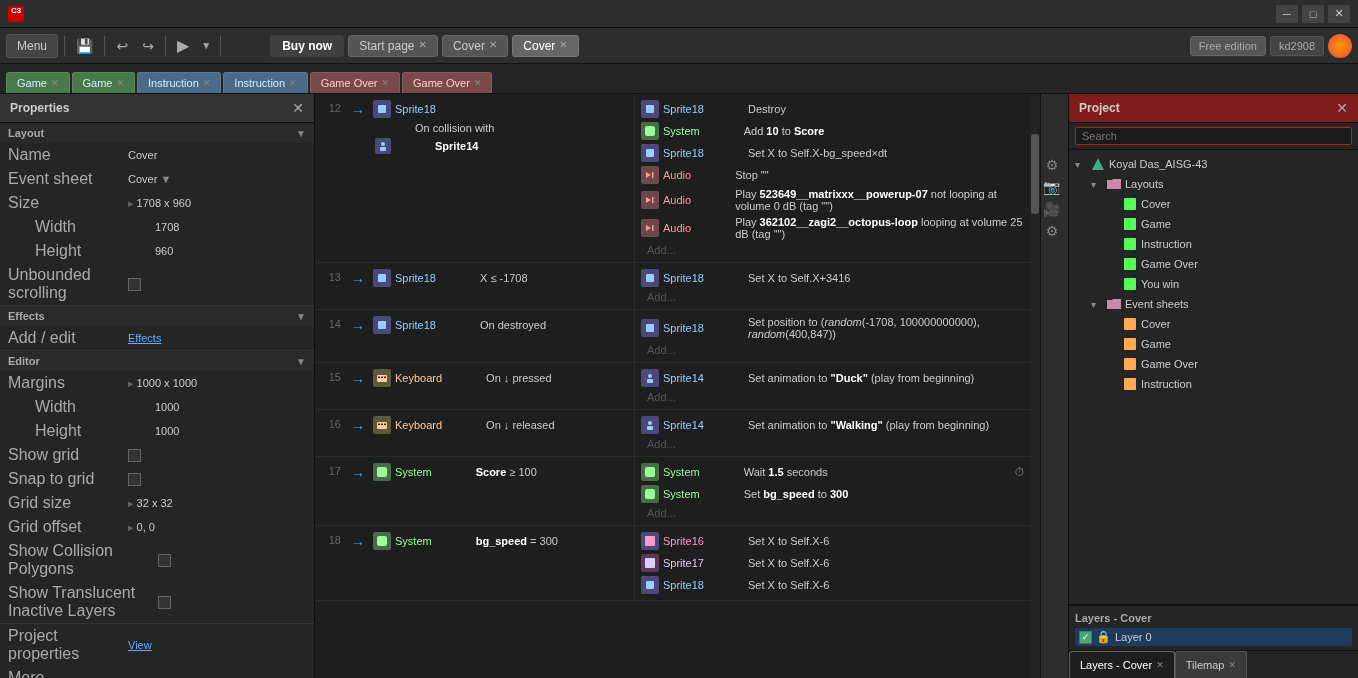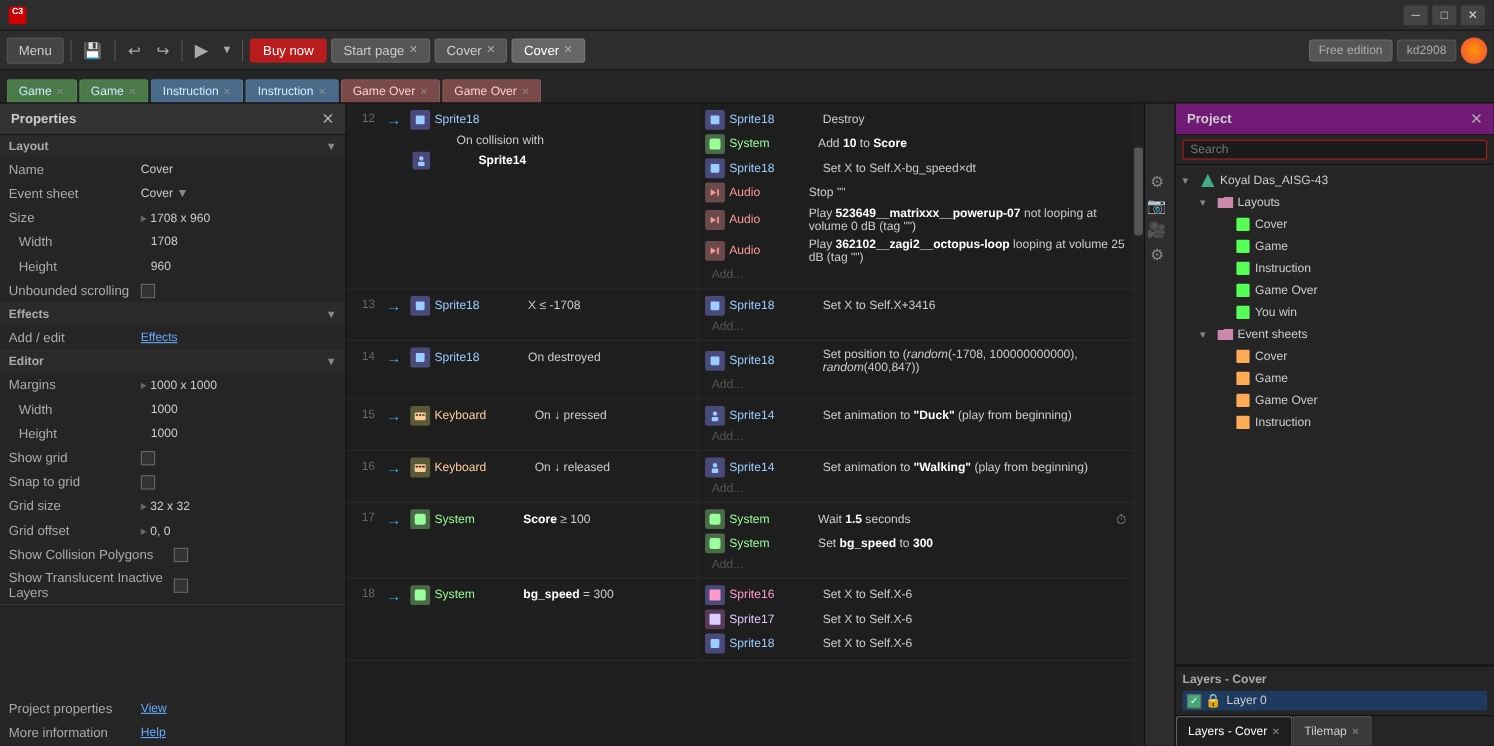--- a/index.html
+++ b/index.html
@@ -11,21 +11,21 @@
     .title-bar-text { flex: 1; }
     .title-bar-controls { display: flex; gap: 4px; margin-left: auto; }
     .title-bar-btn { width: 22px; height: 18px; background: #444; border: none; color: #ccc; font-size: 11px; cursor: pointer; display: flex; align-items: center; justify-content: center; border-radius: 2px; }
 
     
     .toolbar { background: #2d2d2d; height: 36px; display: flex; align-items: center; padding: 0 6px; gap: 4px; border-bottom: 1px solid #111; flex-shrink: 0; }
     .menu-btn { background: #444; border: 1px solid #555; color: #ccc; padding: 4px 10px; font-size: 12px; cursor: pointer; border-radius: 3px; }
     .toolbar-sep { width: 1px; height: 20px; background: #555; margin: 0 2px; }
     .toolbar-icon-btn { background: none; border: none; color: #aaa; padding: 2px 5px; cursor: pointer; font-size: 14px; border-radius: 3px; }
     .play-btn { background: none; border: none; color: #aaa; padding: 2px 5px; cursor: pointer; font-size: 16px; }
-    .buy-btn { background: #b91c1c; border: none; color: white; padding: 4px 12px; font-size: 12px; cursor: pointer; border-radius: 3px; font-weight: normal; }
+    .buy-btn { background: #404040; border: none; color: white; padding: 4px 12px; font-size: 12px; cursor: pointer; border-radius: 3px; font-weight: bold; margin-left: 43px; }
     .tab-btn { background: #555; border: 1px solid #666; color: #ccc; padding: 3px 10px; font-size: 12px; cursor: pointer; border-radius: 3px; display: flex; gap: 4px; }
     .tab-btn .x { color: #aaa; font-size: 10px; }
     .tab-btn.active { background: #666; border-color: #777; color: #fff; }
     .free-badge { background: #555; border: 1px solid #666; color: #aaa; padding: 3px 8px; font-size: 11px; border-radius: 3px; }
     .user-badge { background: #444; border: 1px solid #555; color: #aaa; padding: 3px 8px; font-size: 11px; border-radius: 3px; }
     .avatar { width: 24px; height: 24px; border-radius: 50%; background: radial-gradient(circle, #f90, #e44); }
 
     
     .tab-row { background: #252525; height: 30px; display: flex; align-items: flex-end; padding: 0 6px; gap: 2px; border-bottom: 1px solid #111; flex-shrink: 0; }
     .sheet-tab { background: #3a3a3a; border: 1px solid #555; border-bottom: none; color: #ccc; padding: 4px 10px; font-size: 11px; cursor: pointer; border-radius: 3px 3px 0 0; display: flex; align-items: center; gap: 4px; }
@@ -37,27 +37,27 @@
 
     
     .content { display: flex; flex: 1; overflow: hidden; }
 
     
     .properties-panel { width: 315px; background: #252525; border-right: 1px solid #111; display: flex; flex-direction: column; flex-shrink: 0; overflow-y: auto; }
     .panel-header { background: #333; padding: 6px 10px; font-size: 12px; font-weight: bold; color: #ccc; display: flex; align-items: center; justify-content: space-between; border-bottom: 1px solid #111; }
     .panel-close { background: none; border: none; color: #aaa; cursor: pointer; font-size: 14px; }
     .prop-section { border-bottom: 1px solid #333; }
     .prop-row { display: flex; align-items: center; padding: 3px 8px; min-height: 22px; }
-    .prop-label { color: #aaa; width: 120px; flex-shrink: 0; font-size: 12px; }
+    .prop-label { color: #aaa; width: 120px; flex-shrink: 0; font-size: 16px; }
     .prop-value { color: #ccc; font-size: 11px; flex: 1; }
     .prop-value.link { color: #6af; cursor: pointer; text-decoration: underline; }
     .prop-section-header { background: #2a2a2a; padding: 4px 8px; color: #aaa; font-size: 11px; font-weight: bold; display: flex; align-items: center; justify-content: space-between; cursor: pointer; }
     .select-arrow { color: #888; font-size: 10px; }
     .checkbox { width: 13px; height: 13px; border: 1px solid #666; background: #333; display: inline-block; }
-    .sub-prop { padding-left: 17px; align-items: center; }
+    .sub-prop { padding-left: 35px; align-items: center; }
     .event-row { display: flex; border-bottom: 1px solid #2a2a2a; min-height: 32px; }
     .event-num { width: 30px; flex-shrink: 0; display: flex; align-items: flex-start; padding: 8px 4px; color: #666; font-size: 11px; justify-content: flex-end; }
     .event-conditions { width: 290px; flex-shrink: 0; border-right: 1px solid #2a2a2a; padding: 4px 6px; }
     .event-actions { flex: 1; padding: 4px 6px; }
     .condition-item { display: flex; align-items: center; gap: 4px; padding: 2px 0; }
     .action-item { display: flex; align-items: center; gap: 4px; padding: 2px 0; }
     .obj-icon { width: 18px; height: 18px; border-radius: 2px; flex-shrink: 0; display: flex; align-items: center; justify-content: center; }
     .obj-icon.sprite { background: #4a4a7a; }
     .obj-icon.system { background: #4a6a4a; }
     .obj-icon.audio { background: #6a4a4a; }
@@ -65,21 +65,21 @@
     .obj-icon svg { width: 12px; height: 12px; }
     .obj-name { color: #9cf; font-size: 11px; }
     .action-text { font-size: 11px; color: #ccc; margin-left: 40px; }
     .action-text b { color: #fff; }
     .add-action { color: #555; font-size: 11px; padding: 2px 6px; cursor: pointer; }
     .arrow-icon { color: #4af; font-size: 14px; margin-right: 4px; }
     .timer-icon { color: #888; font-size: 12px; }
 
     
     .project-panel { width: 290px; background: #252525; border-left: 1px solid #111; display: flex; flex-direction: column; flex-shrink: 0; }
-    .project-header { background: #701a75; padding: 6px 10px; font-size: 12px; font-weight: bold; color: #ccc; display: flex; align-items: center; justify-content: space-between; border-bottom: 1px solid #111; gap: 36px; }
+    .project-header { background: #7f1d1d; padding: 6px 10px; font-size: 12px; font-weight: bold; color: #ccc; display: flex; align-items: center; justify-content: space-between; border-bottom: 1px solid #111; gap: 36px; }
     .project-close { background: none; border: none; color: #aaa; cursor: pointer; font-size: 14px; }
     .search-box { padding: 4px 6px; border-bottom: 1px solid #111; }
     .search-input { width: 100%; background: #1a1a1a; border: 1px solid #b91c1c; color: #ccc; padding: 2px 6px; font-size: 11px; border-radius: 2px; }
     .tree { flex: 1; overflow-y: auto; padding: 4px 0; }
     .tree-item { display: flex; align-items: center; padding: 2px 6px; cursor: pointer; gap: 3px; }
     .tree-expand { width: 12px; color: #888; font-size: 10px; }
     .tree-icon { width: 16px; height: 16px; flex-shrink: 0; }
     .tree-label { font-size: 11px; color: #ccc; }
     .tree-children { padding-left: 16px; }
 

